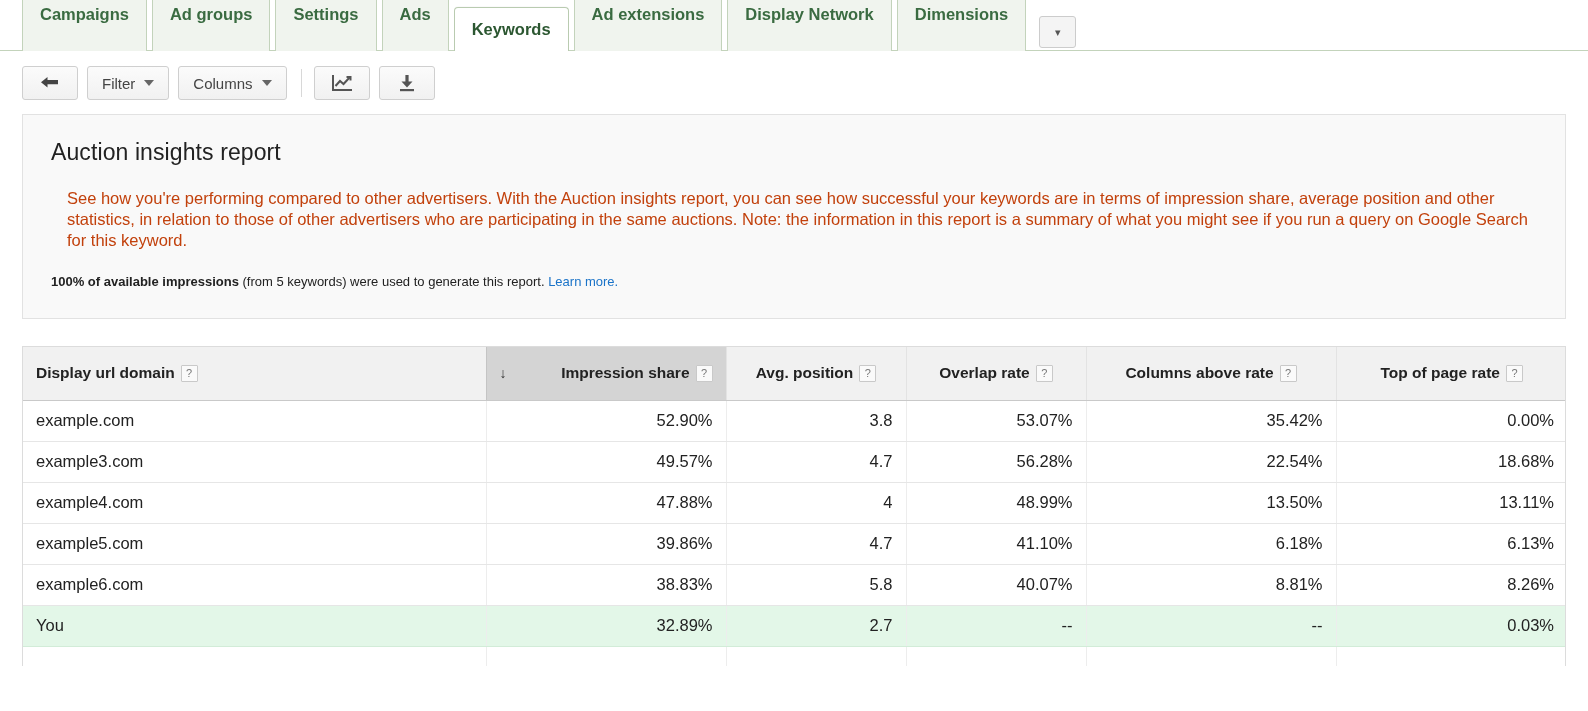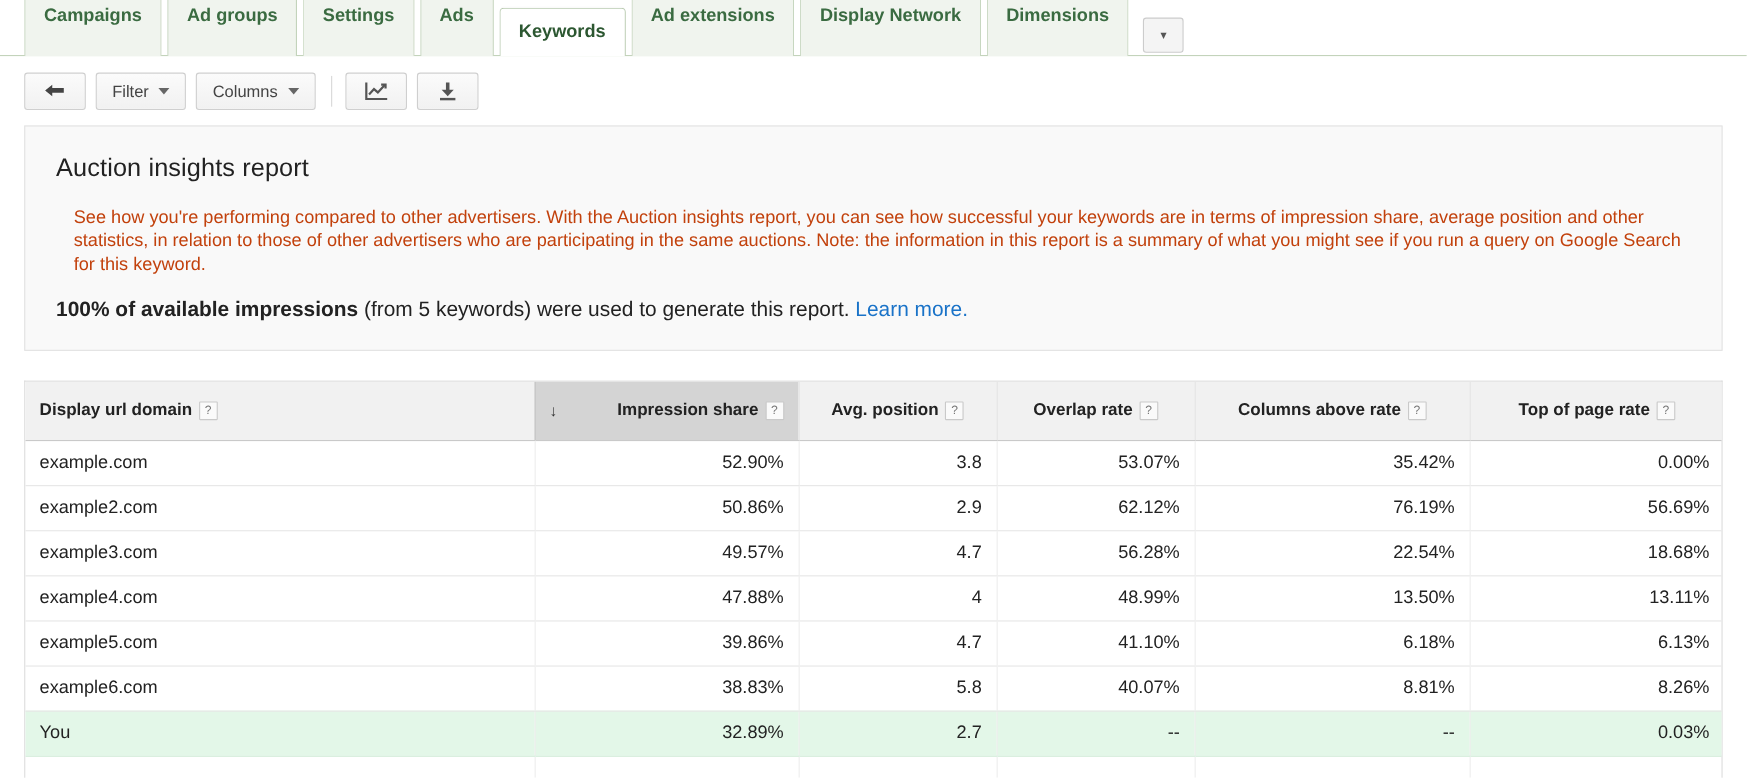--- a/index.html
+++ b/index.html
@@ -133,21 +133,21 @@
     letter-spacing: .1px;
   }
   .panel-desc {
     font-size: 16.5px;
     line-height: 21px;
     color: #c2410c;
     margin: 0 0 20px 16px;
     max-width: 1470px;
   }
   .panel-summary {
-    font-size: 19px;
+    font-size: 13px;
     line-height: 21px;
     color: #222;
     margin: 0;
   }
   .panel-summary b { font-weight: bold; }
   .link {
     color: #1a73c8;
     text-decoration: none;
     cursor: pointer;
   }
@@ -355,28 +355,20 @@
     <tbody id="table-body">
         <tr>
           <td>example.com</td>
           <td>52.90%</td>
           <td>3.8</td>
           <td>53.07%</td>
           <td>35.42%</td>
           <td>0.00%</td>
         </tr>
         <tr>
-          <td>example2.com</td>
-          <td>50.86%</td>
-          <td>2.9</td>
-          <td>62.12%</td>
-          <td>76.19%</td>
-          <td>56.69%</td>
-        </tr>
-        <tr>
           <td>example3.com</td>
           <td>49.57%</td>
           <td>4.7</td>
           <td>56.28%</td>
           <td>22.54%</td>
           <td>18.68%</td>
         </tr>
         <tr>
           <td>example4.com</td>
           <td>47.88%</td>

